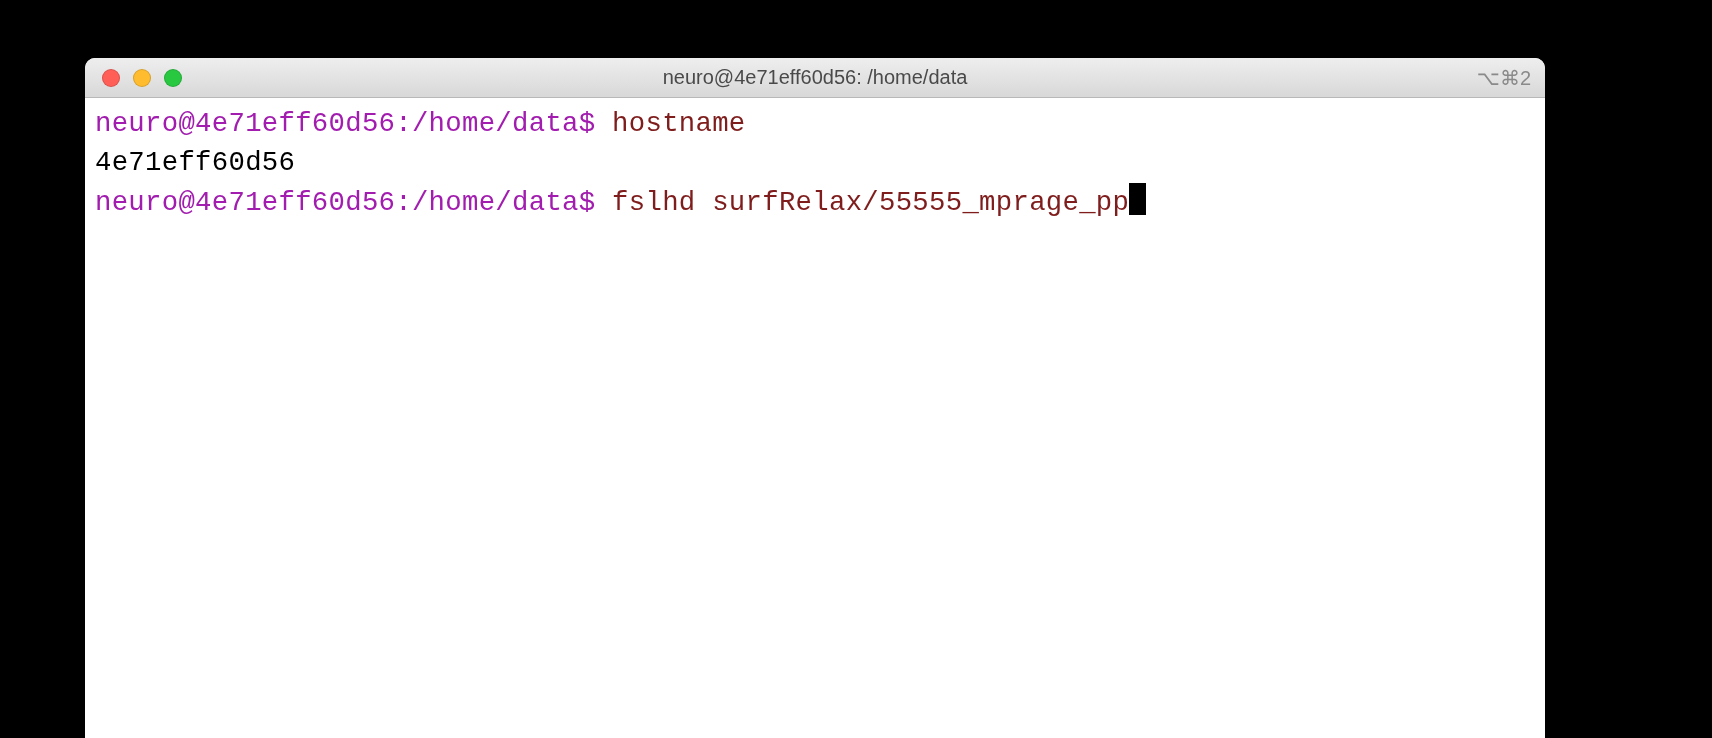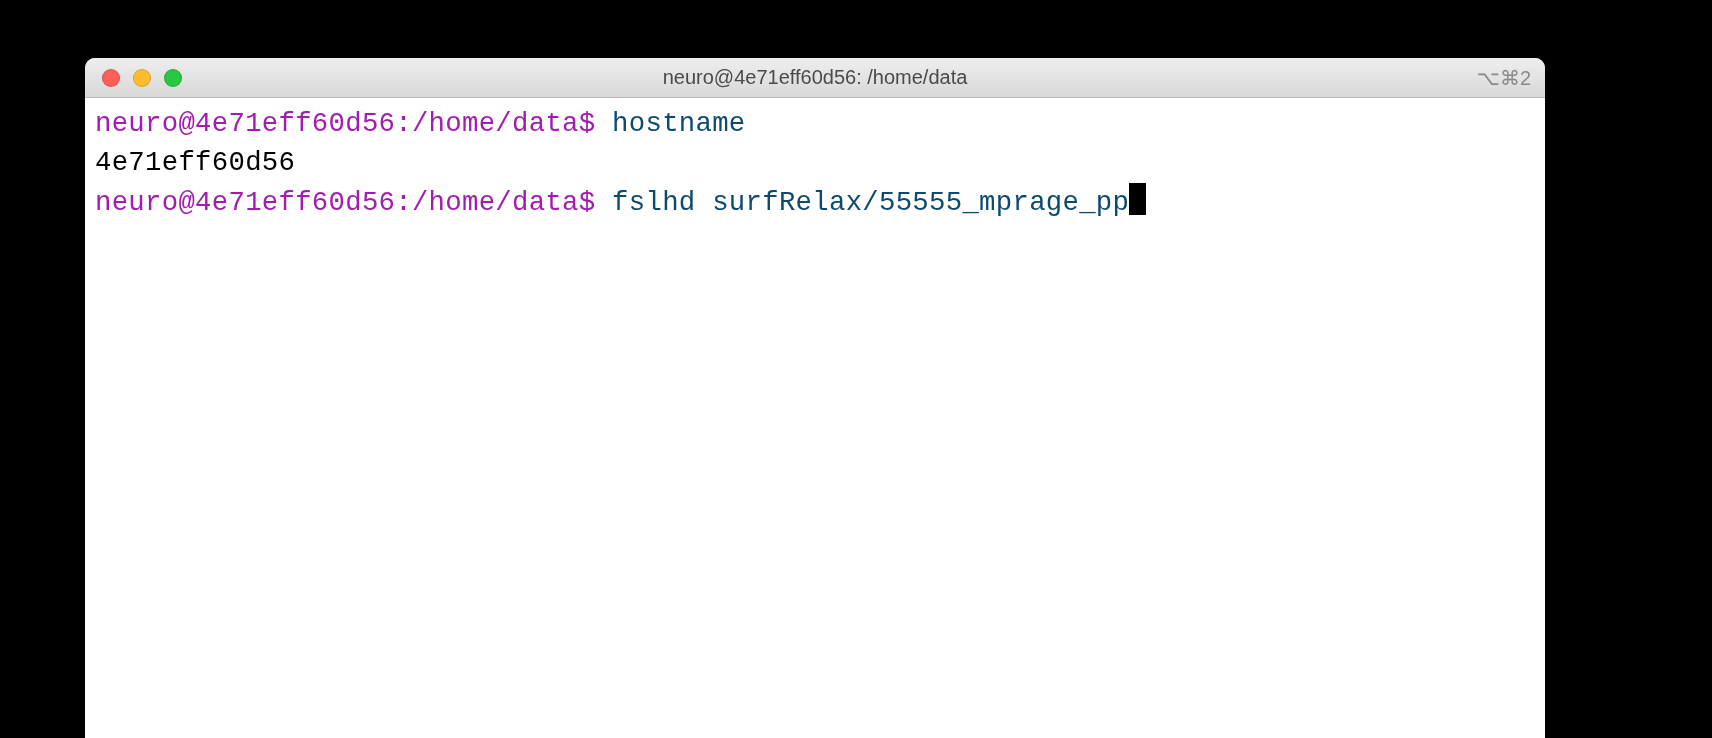--- a/index.html
+++ b/index.html
@@ -88,21 +88,21 @@
       overflow: hidden;
       letter-spacing: 0.3px;
     }
     .terminal-line {
       display: block;
     }
     .prompt-user-host {
       color: #a21caf;
     }
     .command-text {
-      color: #0c4a6e;
+      color: #7f1d1d;
     }
     .cursor {
       display: inline-block;
       width: 16.4px;
       height: 32px;
       background: #000000;
       vertical-align: text-bottom;
       margin-bottom: 3px;
     }
   </style>

